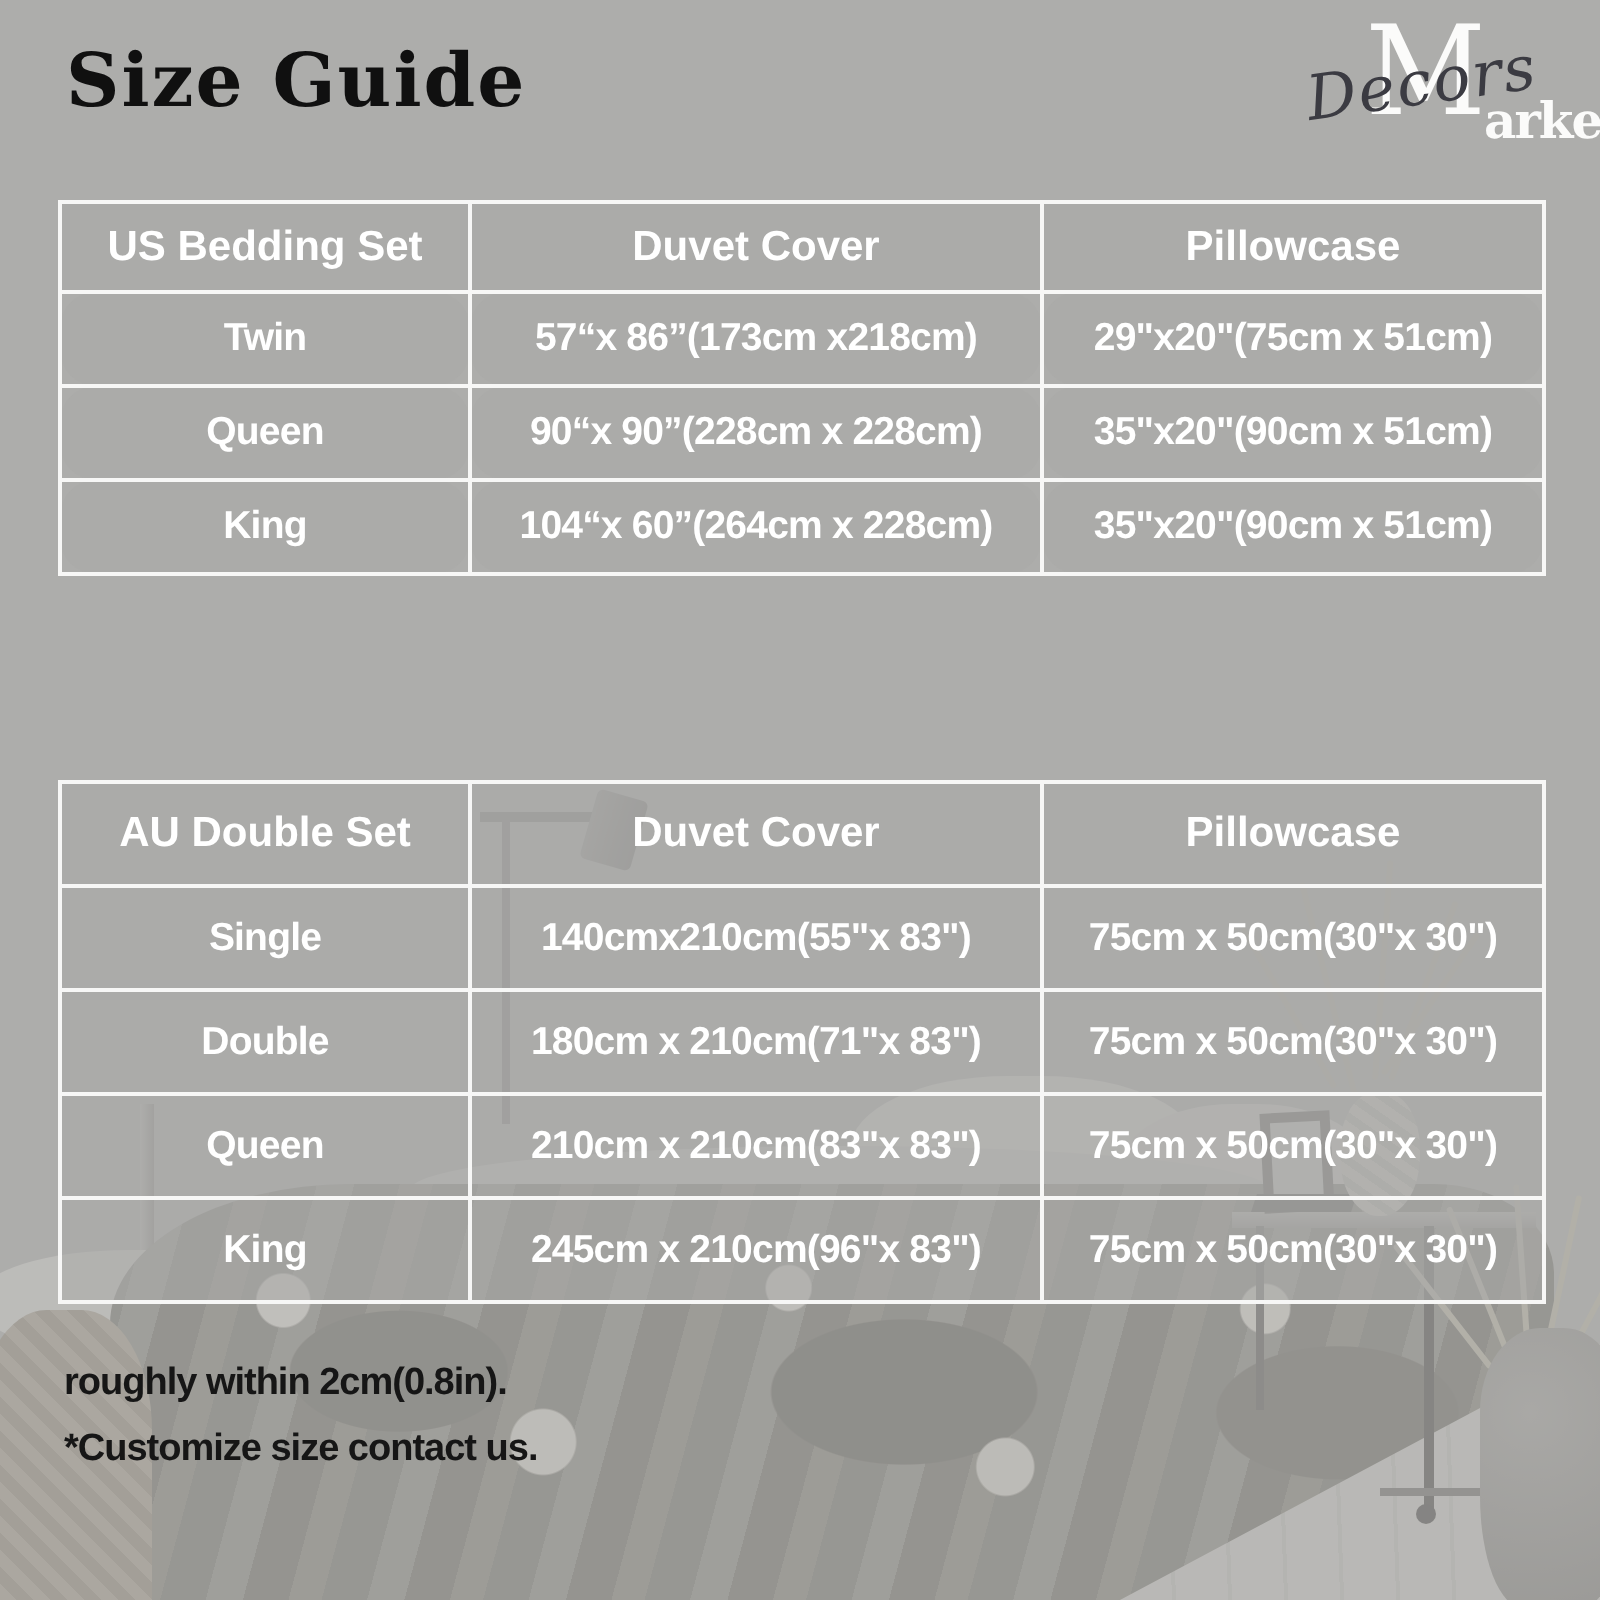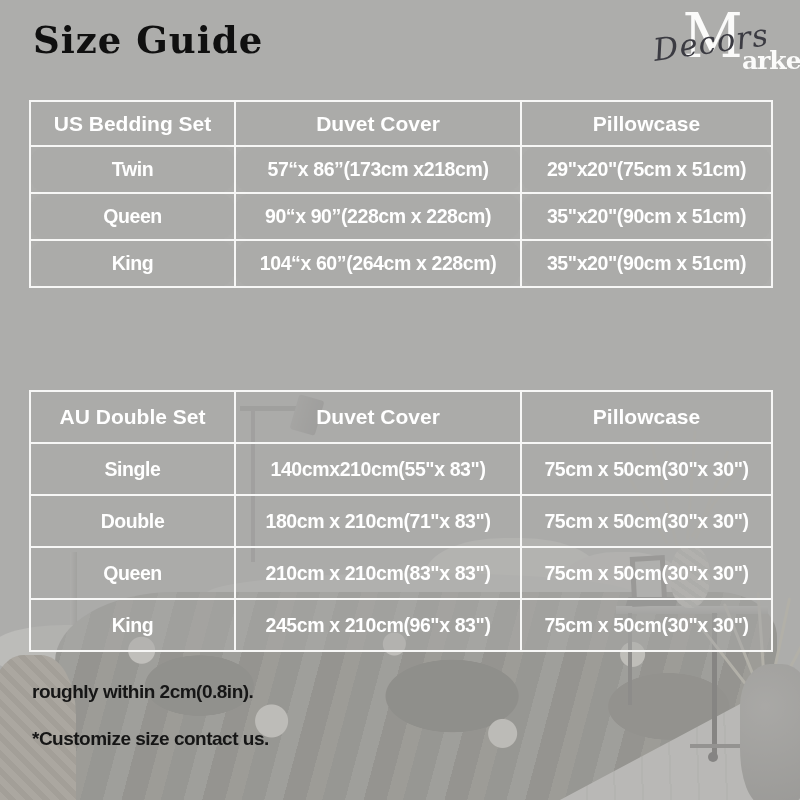--- a/index.html
+++ b/index.html
@@ -90,21 +90,21 @@
   .size-table th{font-size:21px;font-weight:700;letter-spacing:0;}
   .size-table td{font-size:19.5px;font-weight:700;letter-spacing:-0.4px;}
   .us-table th{height:43px;}
   .us-table td{height:45px;border-radius:18px;}
   .au-table th{height:50px;}
   .au-table td{height:50px;}
   .col-set{width:205px;}  .col-duvet{width:286px;}  .col-pillow{width:251px;}
 
   .notes{position:absolute;left:32px;top:681px;color:var(--note_black,#161616);}
   .note-line{font-size:19px;font-weight:700;line-height:21px;letter-spacing:-0.5px;white-space:pre;}
-  .note-customize{margin-top:26px;text-align:right;}
+  .note-customize{margin-top:12px;text-align:right;}
 </style>
 </head>
 <body>
 
 <div class="canvas">
 
   <div class="scene">
     <div class="el lamp-arm"></div>
     <div class="el lamp-head"></div>
     <div class="el lamp-pole"></div>

